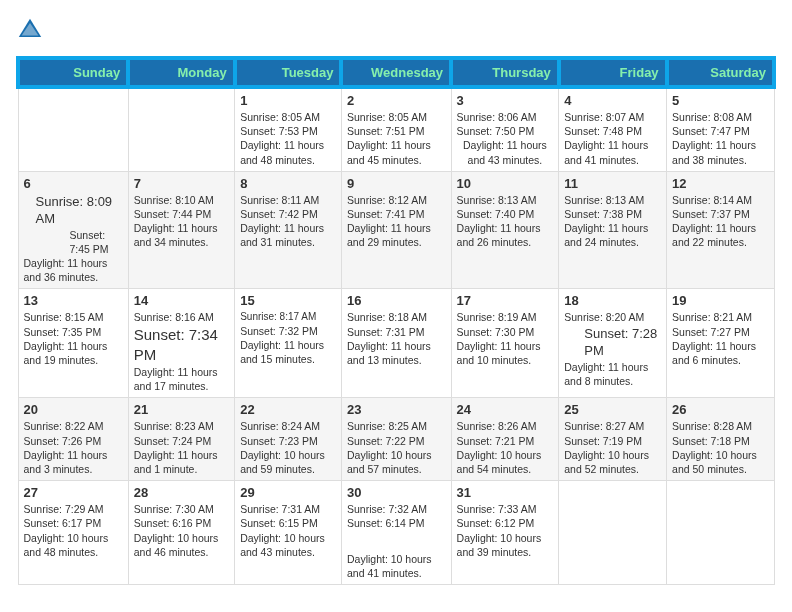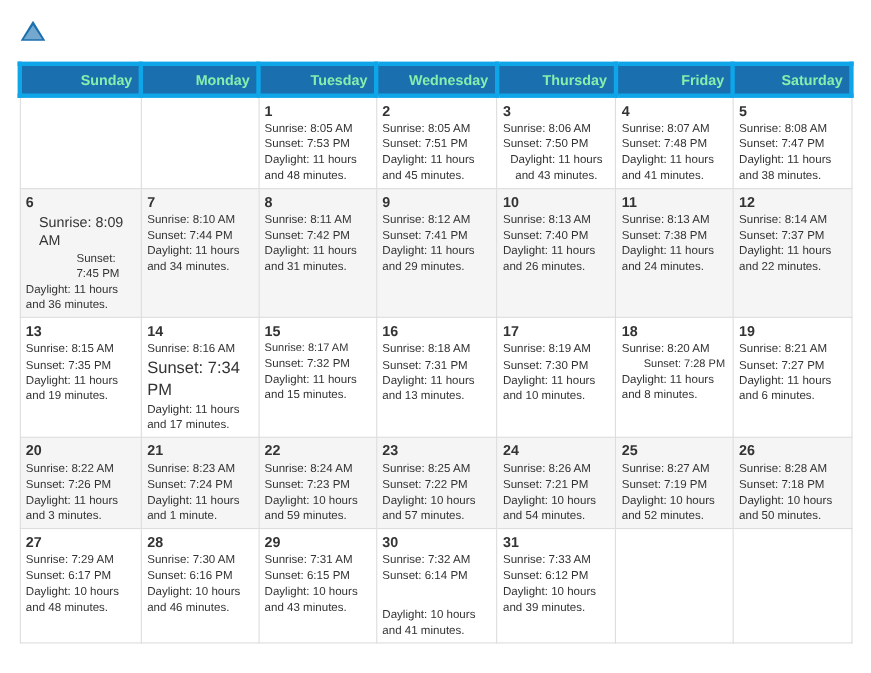--- a/index.html
+++ b/index.html
@@ -216,21 +216,21 @@
         </td>
         <td>
           <span class="day-number">17</span>
           <span style="display: block; font-size: 10.5px; line-height: 1.35;">Sunrise: 8:19 AM</span>
           <span style="display: block; font-size: 10.5px; line-height: 1.35;">Sunset: 7:30 PM</span>
           <span style="display: block; font-size: 10.5px; line-height: 1.35;">Daylight: 11 hours and 10 minutes.</span>
         </td>
         <td>
           <span class="day-number">18</span>
           <span style="display: block; font-size: 10.5px; line-height: 1.35;">Sunrise: 8:20 AM</span>
-          <span style="display: block; font-size: 10px; line-height: 1.35; margin-left: 20px;">Sunset: 7:28 PM</span>
+          <span style="display: block; font-size: 13px; line-height: 1.35; margin-left: 20px;">Sunset: 7:28 PM</span>
           <span style="display: block; font-size: 10.5px; line-height: 1.35;">Daylight: 11 hours and 8 minutes.</span>
         </td>
         <td>
           <span class="day-number">19</span>
           <span style="display: block; font-size: 10.5px; line-height: 1.35;">Sunrise: 8:21 AM</span>
           <span style="display: block; font-size: 10.5px; line-height: 1.35;">Sunset: 7:27 PM</span>
           <span style="display: block; font-size: 10.5px; line-height: 1.35;">Daylight: 11 hours and 6 minutes.</span>
         </td>
       </tr>
       <tr>

